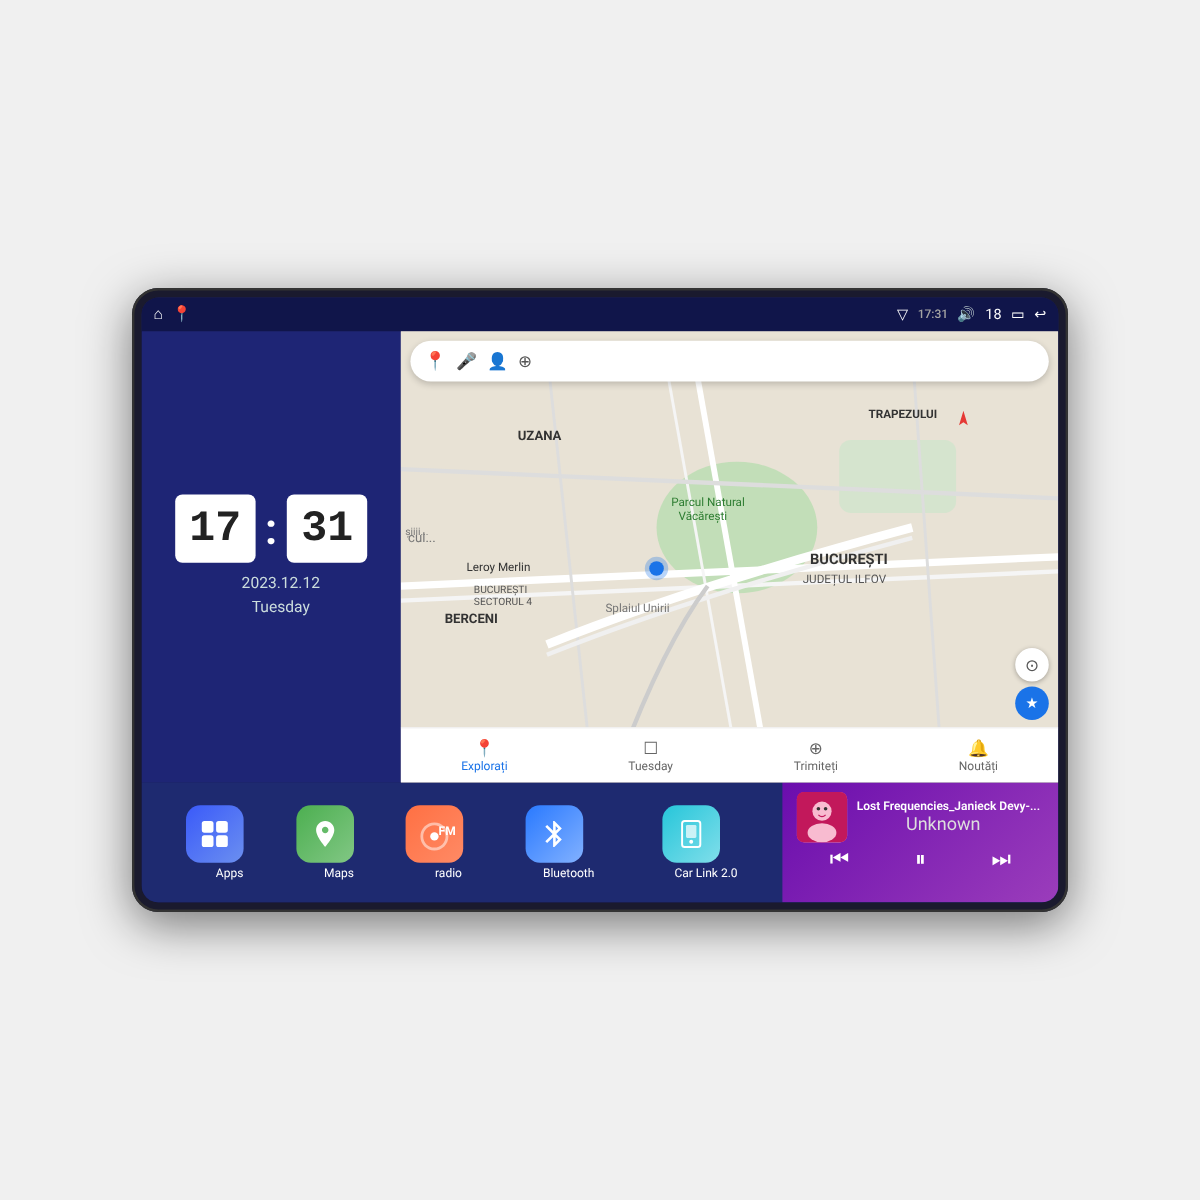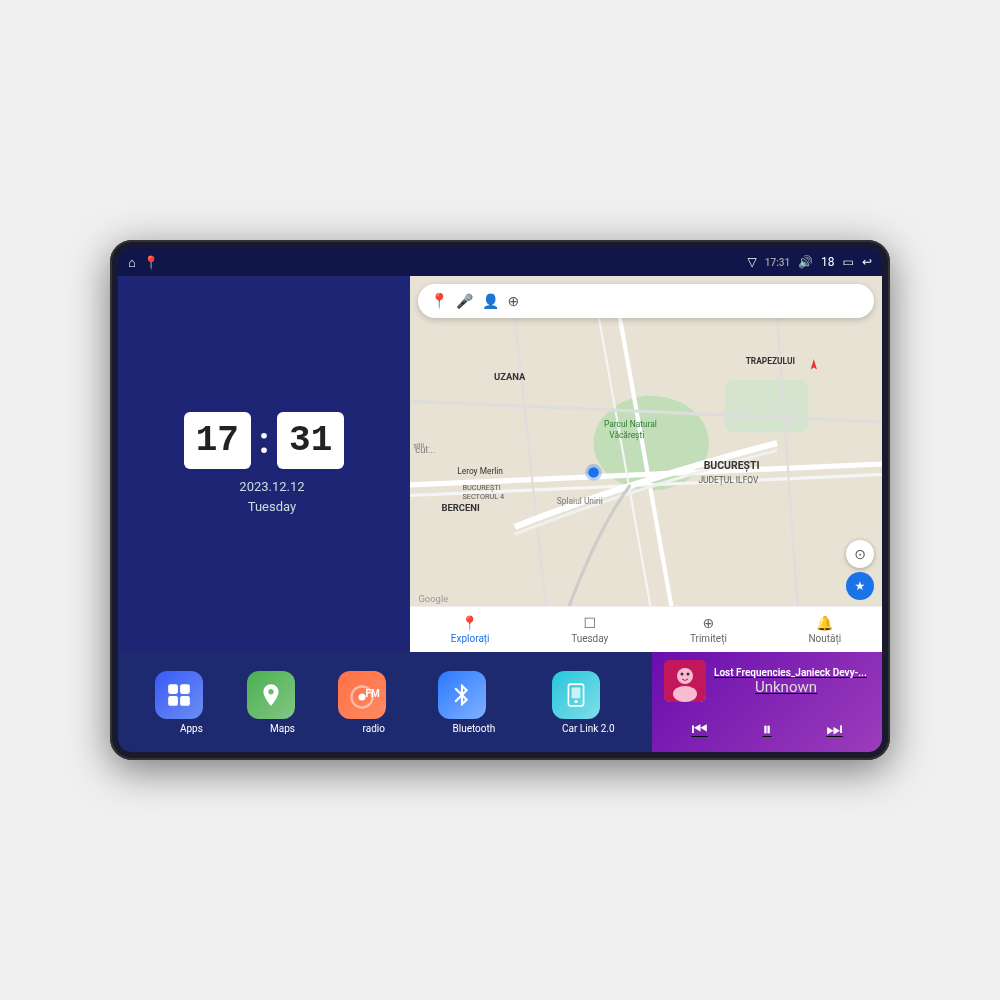--- a/index.html
+++ b/index.html
@@ -80,21 +80,21 @@
 
     
     .top-section {
       display: flex;
       flex: 1;
       min-height: 0;
     }
 
     
     .clock-panel {
-      width: 292px;
+      width: 216px;
       flex-shrink: 0;
       background: #1e2575;
       display: flex;
       flex-direction: column;
       align-items: center;
       justify-content: center;
       padding: 20px;
       gap: 8px;
     }
 
@@ -264,23 +264,22 @@
     .app-bluetooth { background: linear-gradient(135deg, #2979ff, #82b1ff); }
     .app-carlink { background: linear-gradient(135deg, #26c6da, #80deea); }
 
     
     .media-panel {
       width: 230px;
       flex-shrink: 0;
       background: linear-gradient(135deg, #6a0dad, #9b3dbb);
       display: flex;
       flex-direction: column;
-      justify-content: space-between;
+      justify-content: flex-start;
       padding: 8px 12px;
-      text-decoration: underline;
     }
 
     .media-top {
       display: flex;
       align-items: center;
       gap: 8px;
     }
 
     .media-album-art {
       width: 42px;

